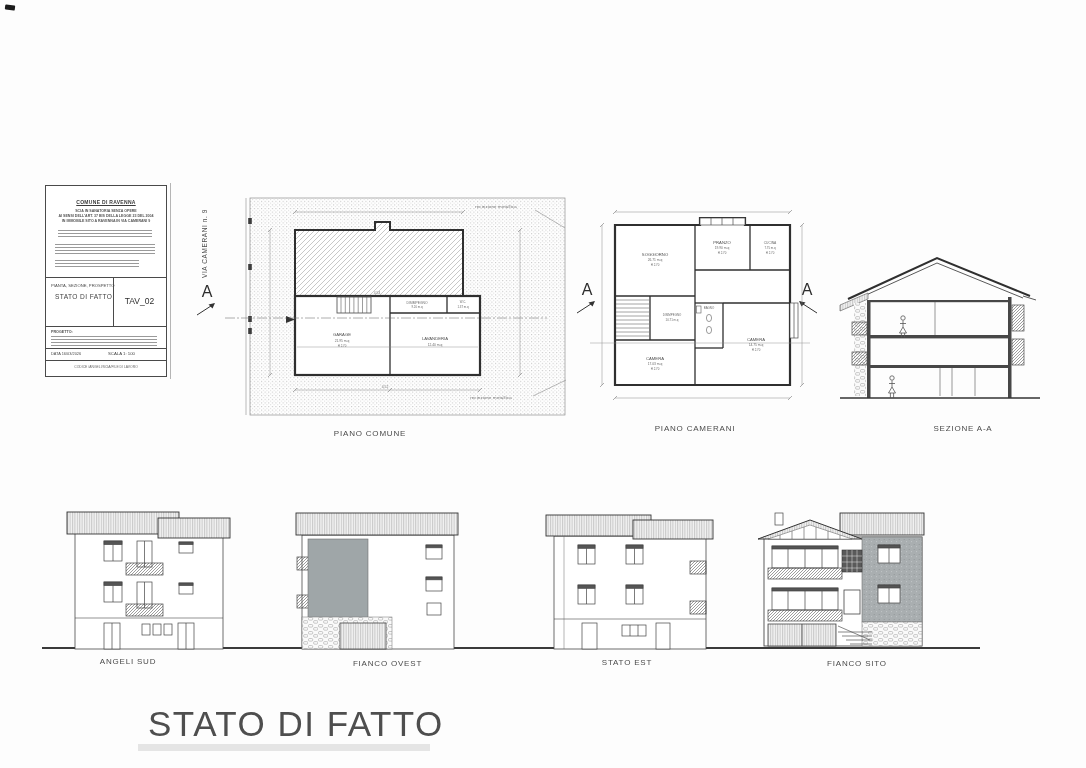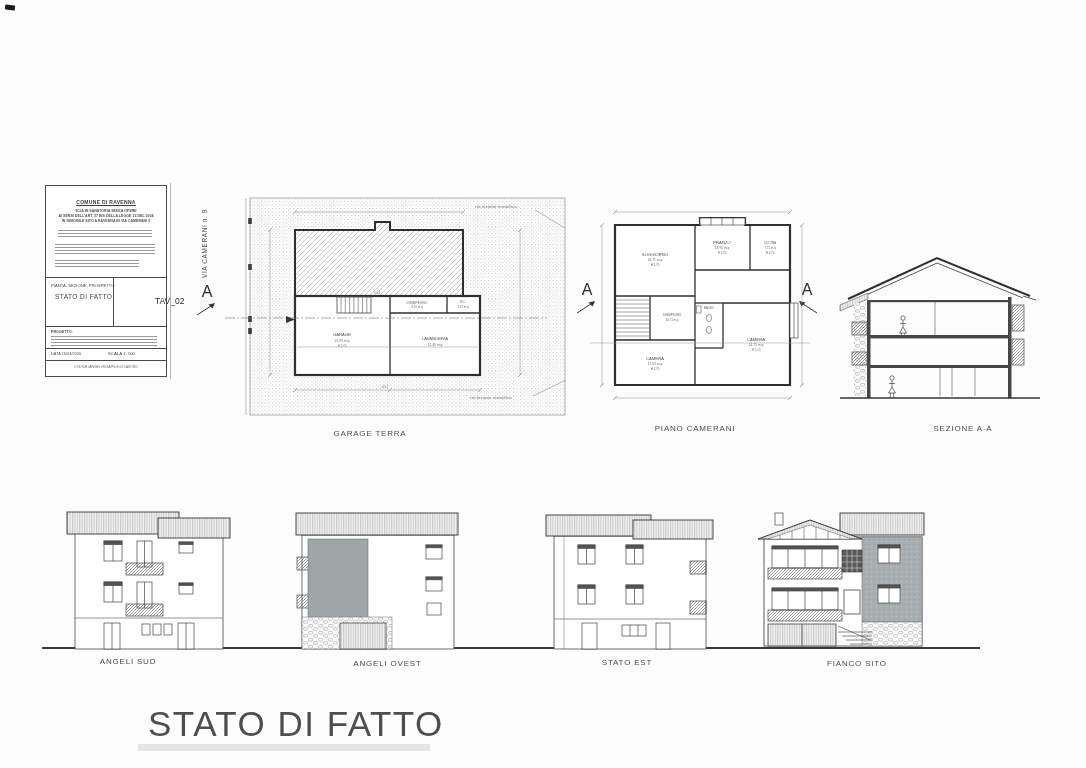--- a/index.html
+++ b/index.html
@@ -27,21 +27,21 @@
   .title-block{position:absolute;left:45px;top:185px;width:120px;height:190px;border:1px solid #4a4a4a;background:#fff;}
   .tb-extra-line{position:absolute;left:170px;top:183px;height:196px;border-left:1px solid #b5b5b5;}
   .tb-comune{position:absolute;top:13px;left:0;width:100%;text-align:center;font-size:5px;font-weight:bold;
              text-decoration:underline;letter-spacing:.3px;}
   .tb-obj{position:absolute;left:0;width:100%;text-align:center;font-size:3.6px;font-weight:bold;color:#555;}
   .bars{position:absolute;background:repeating-linear-gradient(180deg,#9a9a9a 0 .9px,transparent .9px 3.1px);}
   .tb-hr{position:absolute;left:0;width:100%;border-top:.8px solid #4a4a4a;}
   .tb-vr{position:absolute;top:92px;left:67px;height:48px;border-left:.8px solid #4a4a4a;}
   .tb-content-label{position:absolute;top:97px;left:5px;font-size:4.2px;color:#4a4a4a;}
   .tb-content-title{position:absolute;top:107px;left:9px;font-size:6.6px;letter-spacing:.4px;color:#3f3f3f;}
-  .tb-tav{position:absolute;top:110px;left:69px;width:49px;text-align:left;font-size:8.5px;color:#2e2e2e;padding-left:40px;}
+  .tb-tav{position:absolute;top:110px;left:69px;width:49px;text-align:center;font-size:8.5px;color:#2e2e2e;}
   .tb-prog{position:absolute;top:144px;left:5px;font-size:3.7px;font-weight:bold;color:#555;}
   .tb-data{position:absolute;top:165px;left:5px;font-size:3.9px;color:#4c4c4c;}
   .tb-scala{position:absolute;top:164.5px;left:62px;font-size:4.3px;color:#3f3f3f;}
   .tb-codice{position:absolute;top:179px;left:0;width:100%;text-align:center;font-size:3.4px;color:#666;}
 </style>
 </head>
 <body>
 
 <div id="sheet">
 
@@ -296,21 +296,21 @@
       <rect x="12" y="79" width="15" height="13"></rect>
       <rect x="12" y="109" width="15" height="13"></rect>
       <rect x="172" y="62" width="12" height="26"></rect>
       <rect x="172" y="96" width="12" height="26"></rect>
     </g>
     <use href="#fig" x="63" y="90"></use>
     <use href="#fig" x="52" y="150"></use>
     <line x1="0" y1="155" x2="200" y2="155" stroke="#333" stroke-width="1.3"></line>
   </svg>
 
-  <div class="plan-label" style="left:325px;top:429px;width:90px">GARAGE TERRA</div>
+  <div class="plan-label" style="left:325px;top:429px;width:90px">PIANO COMUNE</div>
   <div class="plan-label" style="left:645px;top:424px;width:100px">PIANO CAMERANI</div>
   <div class="plan-label" style="left:923px;top:424px;width:80px">SEZIONE A-A</div>
 
   <div class="groundline"></div>
 
   <svg style="left:60px;top:505px" width="250" height="145" viewBox="0 0 250 145">
     <rect x="15" y="28" width="148" height="116" fill="#ffffff" stroke="#4a4a4a" stroke-width="0.8"></rect>
     <rect x="7" y="7" width="112" height="22" fill="url(#corr)" stroke="#333" stroke-width="0.9"></rect>
     <rect x="98" y="13" width="72" height="20" fill="url(#corr)" stroke="#333" stroke-width="0.9"></rect>
     <line x1="15" y1="113" x2="163" y2="113" stroke="#4a4a4a" stroke-width="0.6"></line>
@@ -454,20 +454,20 @@
       <rect x="120" y="47" width="22" height="18"></rect>
         <rect x="120" y="47" width="22" height="3" fill="#555"></rect>
         <line x1="131" y1="50" x2="131" y2="65"></line>
       <rect x="120" y="87" width="22" height="18"></rect>
         <rect x="120" y="87" width="22" height="3" fill="#555"></rect>
         <line x1="131" y1="90" x2="131" y2="105"></line>
     </g>
   </svg>
 
   <div class="plan-label" style="left:98px;top:657px;width:60px">ANGELI SUD</div>
-  <div class="plan-label" style="left:350px;top:659px;width:75px">ANGELI OVEST</div>
+  <div class="plan-label" style="left:350px;top:659px;width:75px">FIANCO OVEST</div>
   <div class="plan-label" style="left:596px;top:658px;width:62px">STATO EST</div>
   <div class="plan-label" style="left:824px;top:659px;width:66px">FIANCO SITO</div>
 
   <div class="main-title">STATO DI FATTO</div>
   <div class="scan-band"></div>
 
 </div>
 
 </body></html>

